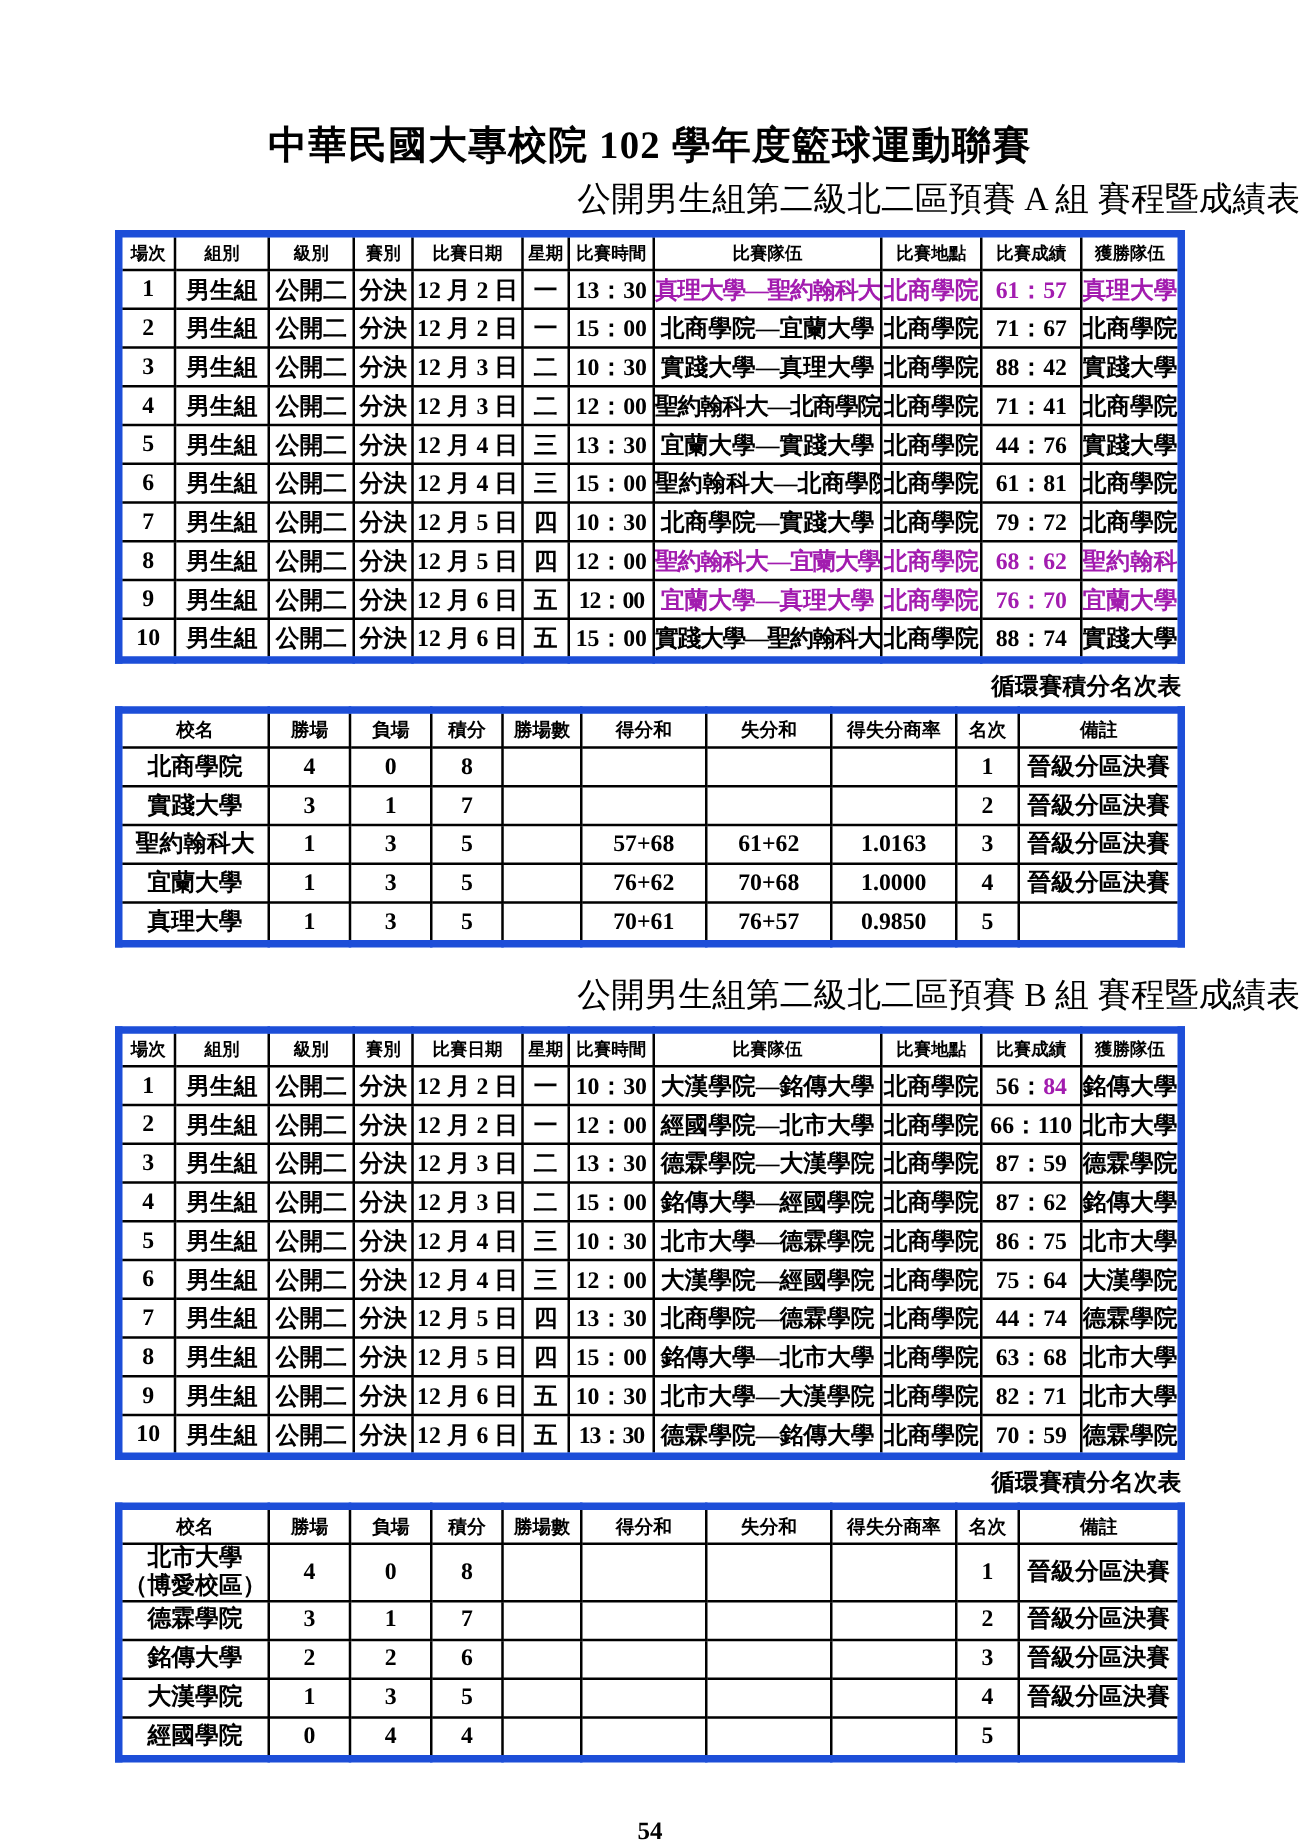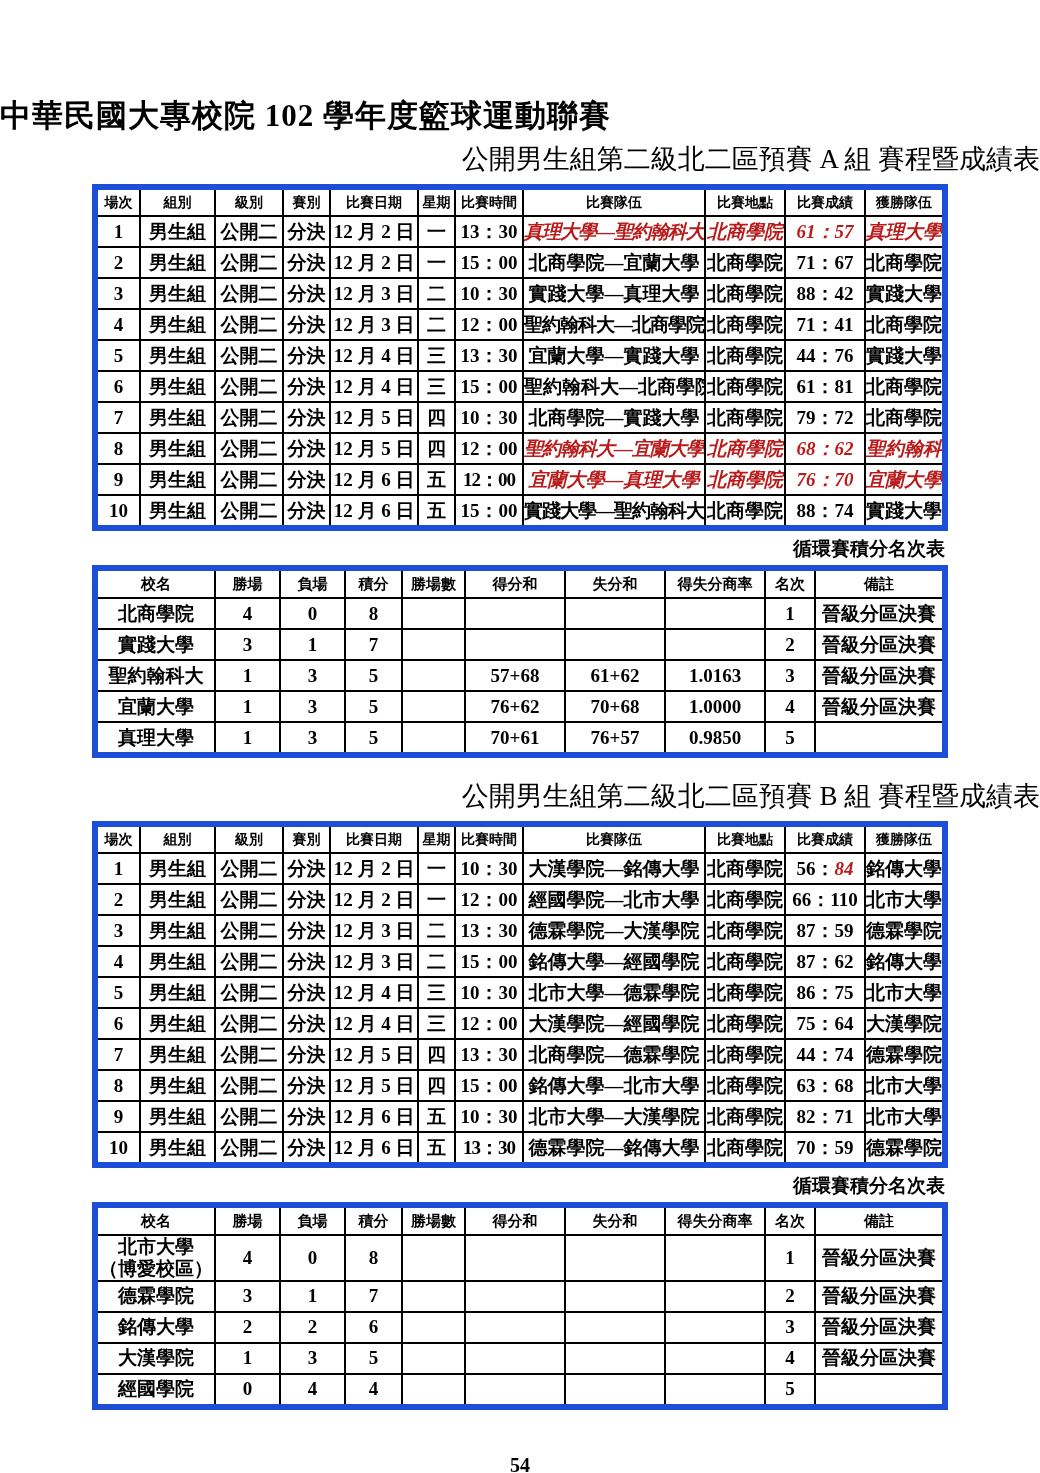--- a/index.html
+++ b/index.html
@@ -2,40 +2,40 @@
 <html><head>
 <meta charset="utf-8">
 <style>
   html,body{margin:0;padding:0;}
   body{
     width:1040px;height:1473px;background:#ffffff;color:#000;
     font-family:"Liberation Serif","DejaVu Serif",serif;
     overflow:hidden;
   }
   .title{
-    font-size:31px;font-weight:bold;
+    text-align:center;font-size:31px;font-weight:bold;
     margin:95px 0 4px 0;letter-spacing:1px;
   }
   .subtitle{
     text-align:right;font-size:27px;font-weight:normal;margin:0 0 7px 0;
   }
   .subtitle.b{margin-top:20px;}
   table{
     width:850px;margin:0 auto;border-collapse:collapse;table-layout:fixed;
     border:6px solid #1d4ed8;
   }
   th,td{
     border:2px solid #000;text-align:center;vertical-align:middle;
     font-weight:bold;padding:0;overflow:hidden;white-space:nowrap;
   }
   .sched thead th{font-size:14px;height:25px;}
   .sched tbody td{font-size:19px;height:29px;}
   .stand thead th{font-size:15px;height:26px;border-radius:14px;}
   .stand tbody td{font-size:19px;height:29px;line-height:1.15;}
-  .blue-text{color:#b91c1c;font-style:italic;}
+  .blue-text{color:#a21caf;}
   .big-time{font-size:23px;letter-spacing:-1px;}
   .tight{font-size:17px;letter-spacing:-1px;}
   .small-cell{font-size:15px;}
   .stand-label{
     width:850px;margin:5px auto 3px auto;font-size:19px;font-weight:bold;
     text-align:right;
   }
   .pageno{text-align:center;font-size:20px;margin-top:44px;font-weight:bold;}
 </style>
 </head>

